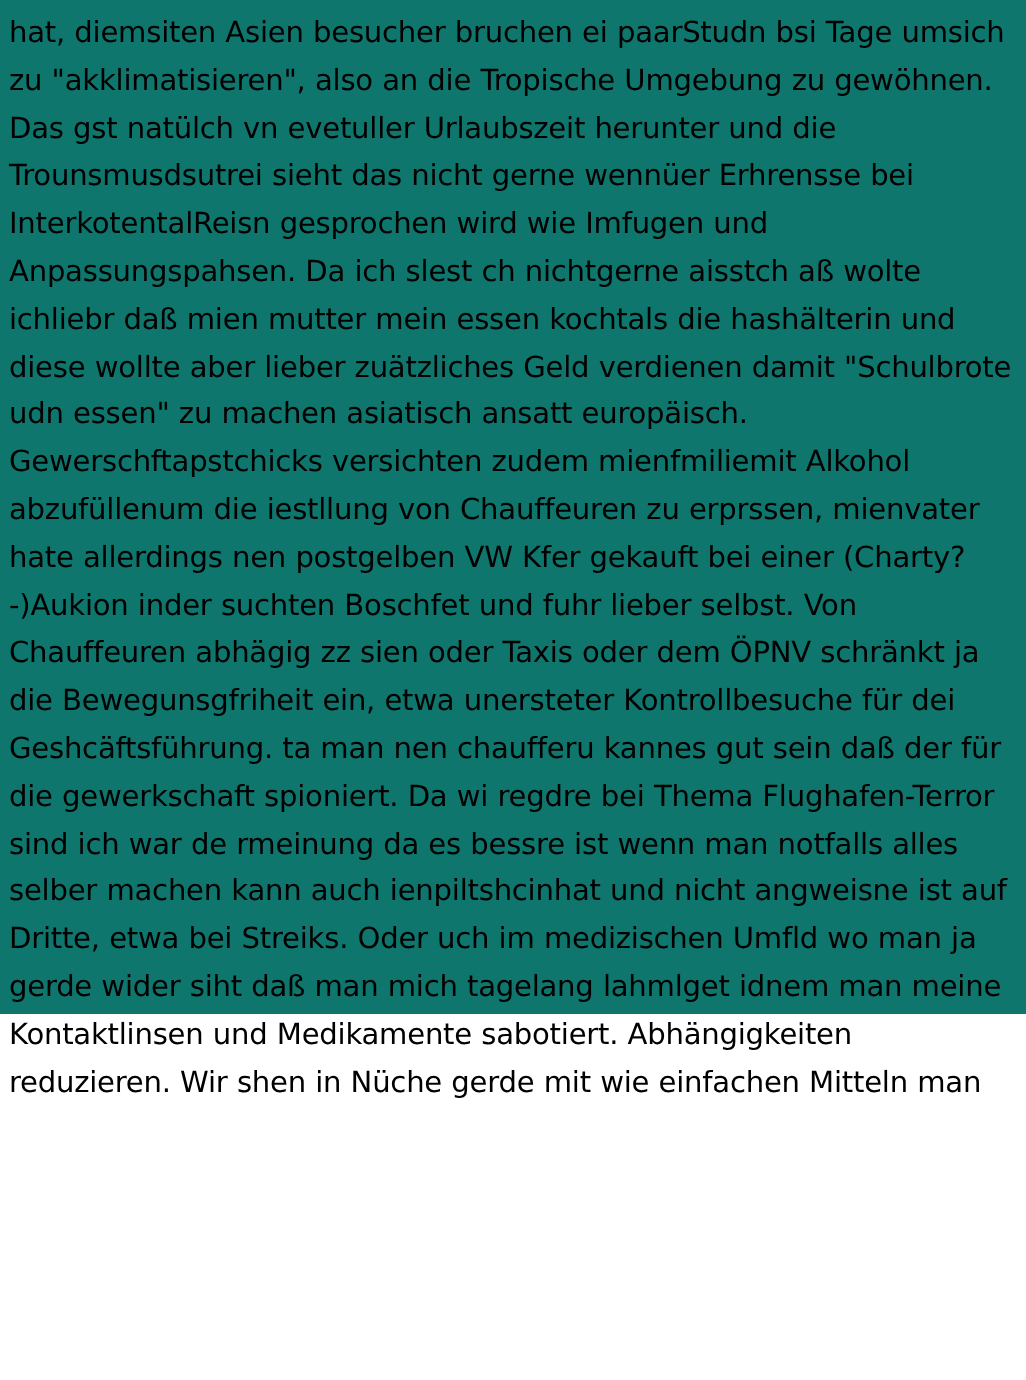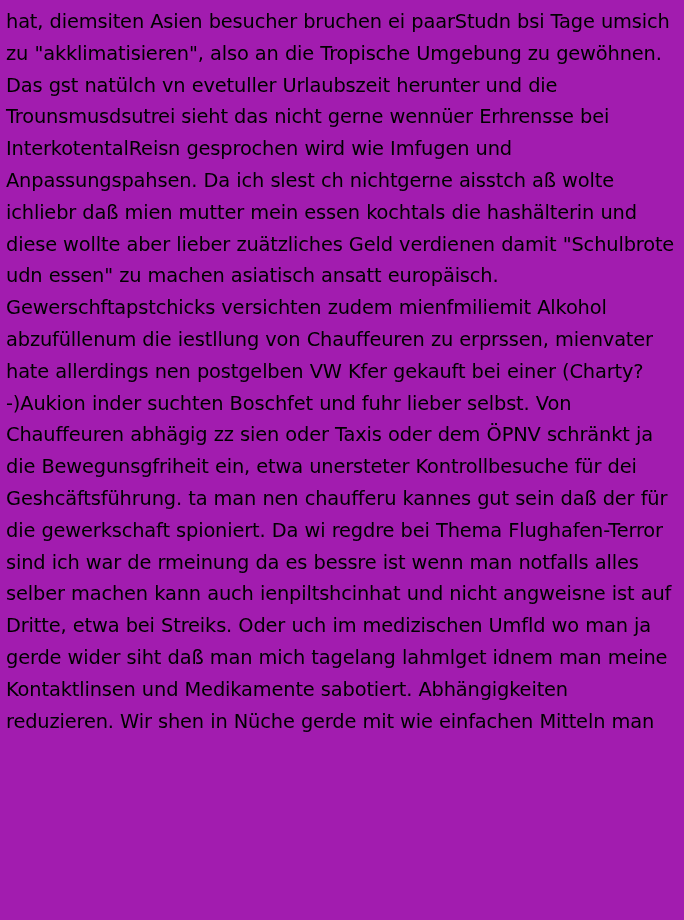--- a/index.html
+++ b/index.html
@@ -9,23 +9,23 @@
   }
   body {
     width: 684px;
     height: 920px;
     overflow: hidden;
     font-family: "DejaVu Sans", sans-serif;
   }
   #document-body {
     box-sizing: border-box;
     width: 684px;
-    height: 920px;
+    height: 676px;
     padding: 6px 6px 0 6px;
-    background: #a21caf;
+    background: #0f766e;
   }
   .doc-text {
     margin: 0;
     color: #000000;
     font-family: "DejaVu Sans", sans-serif;
     font-size: 19.4px;
     line-height: 31.8px;
     letter-spacing: -0.15px;
     word-spacing: 0.2px;
     text-align: left;

